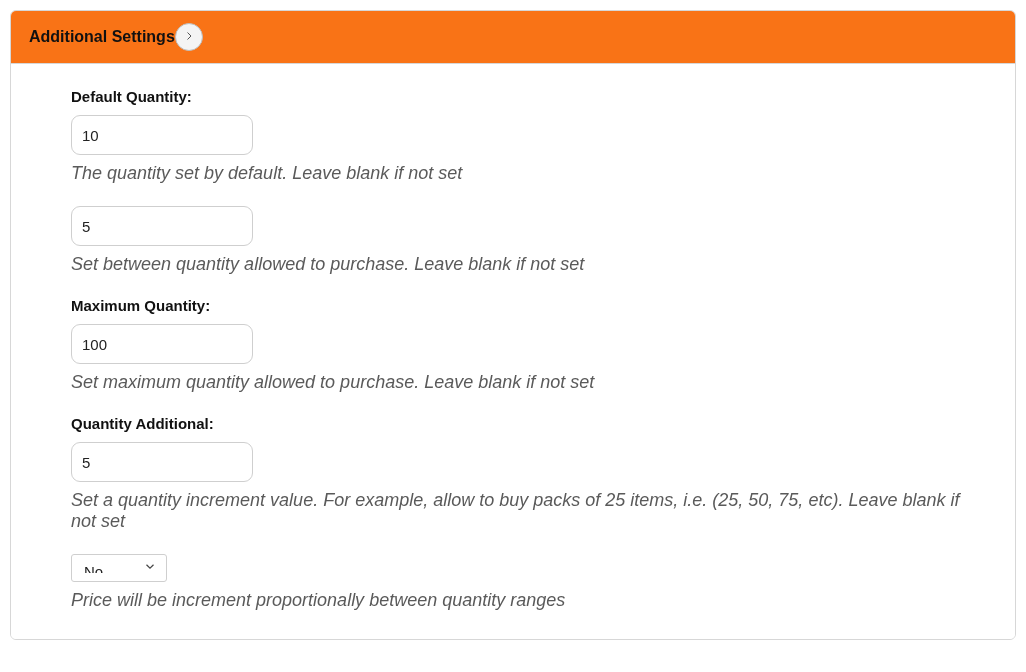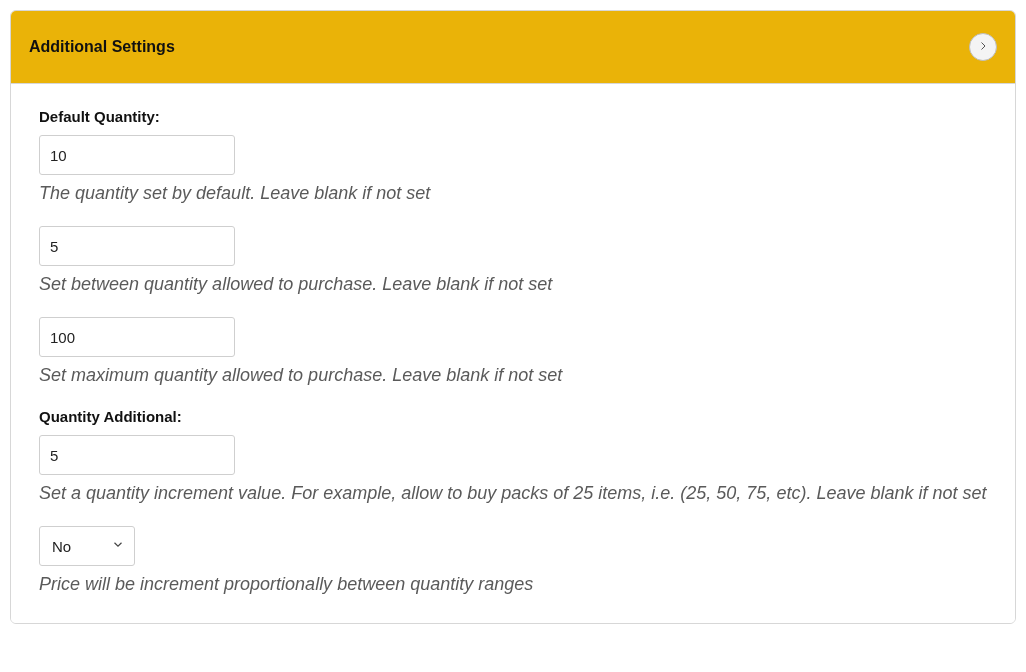--- a/index.html
+++ b/index.html
@@ -14,25 +14,24 @@
       font-size: 14px;
       color: #222;
     }
     .panel {
       border: 1px solid #d7d7d7;
       border-radius: 6px;
       width: 1006px;
       overflow: hidden;
     }
     .panel-header {
-      background: #eab308;
+      background: #f97316;
       border-bottom: 1px solid #d7d7d7;
-      padding: 22px 18px;
+      padding: 12px 18px;
       display: flex;
-      justify-content: space-between;
       align-items: center;
     }
     .panel-title {
       font-weight: bold;
       font-size: 16px;
       color: #111;
     }
     .chevron-btn {
       width: 28px;
       height: 28px;
@@ -50,46 +49,47 @@
       stroke: #555;
       stroke-width: 2;
       fill: none;
     }
     .panel-body {
       padding: 24px 28px 28px 28px;
       background: #fff;
     }
     .field {
       margin-bottom: 22px;
+      margin-left: 32px;
     }
     .field:last-child {
       margin-bottom: 0;
     }
     .field-label {
       font-weight: bold;
       font-size: 15px;
       color: #111;
       margin-bottom: 10px;
       display: block;
     }
     .text-input {
-      width: 196px;
+      width: 182px;
       height: 40px;
       padding: 8px 10px;
       border: 1px solid #cfcfcf;
-      border-radius: 3px;
+      border-radius: 9px;
       font-size: 15px;
       font-family: inherit;
       color: #222;
       background: #fff;
     }
     .select-wrap {
       position: relative;
       width: 96px;
-      height: 40px;
+      height: 28px;
     }
     .select-input {
       width: 100%;
       height: 100%;
       padding: 8px 28px 8px 12px;
       border: 1px solid #cfcfcf;
       border-radius: 3px;
       font-size: 15px;
       font-family: inherit;
       color: #222;
@@ -140,20 +140,21 @@
       <input type="text" class="text-input" value="10" style="">
       <div class="help-text">The quantity set by default. Leave blank if not set</div>
     </div>
 
     <div class="field">
       <input type="text" class="text-input" value="5" style="">
       <div class="help-text">Set between quantity allowed to purchase. Leave blank if not set</div>
     </div>
 
     <div class="field">
+      <label class="field-label">Maximum Quantity:</label>
       <input type="text" class="text-input" value="100" style="">
       <div class="help-text">Set maximum quantity allowed to purchase. Leave blank if not set</div>
     </div>
 
     <div class="field">
       <label class="field-label">Quantity Additional:</label>
       <input type="text" class="text-input" value="5" style="">
       <div class="help-text">Set a quantity increment value. For example, allow to buy packs of 25 items, i.e. (25, 50, 75, etc). Leave blank if not set</div>
     </div>
 

